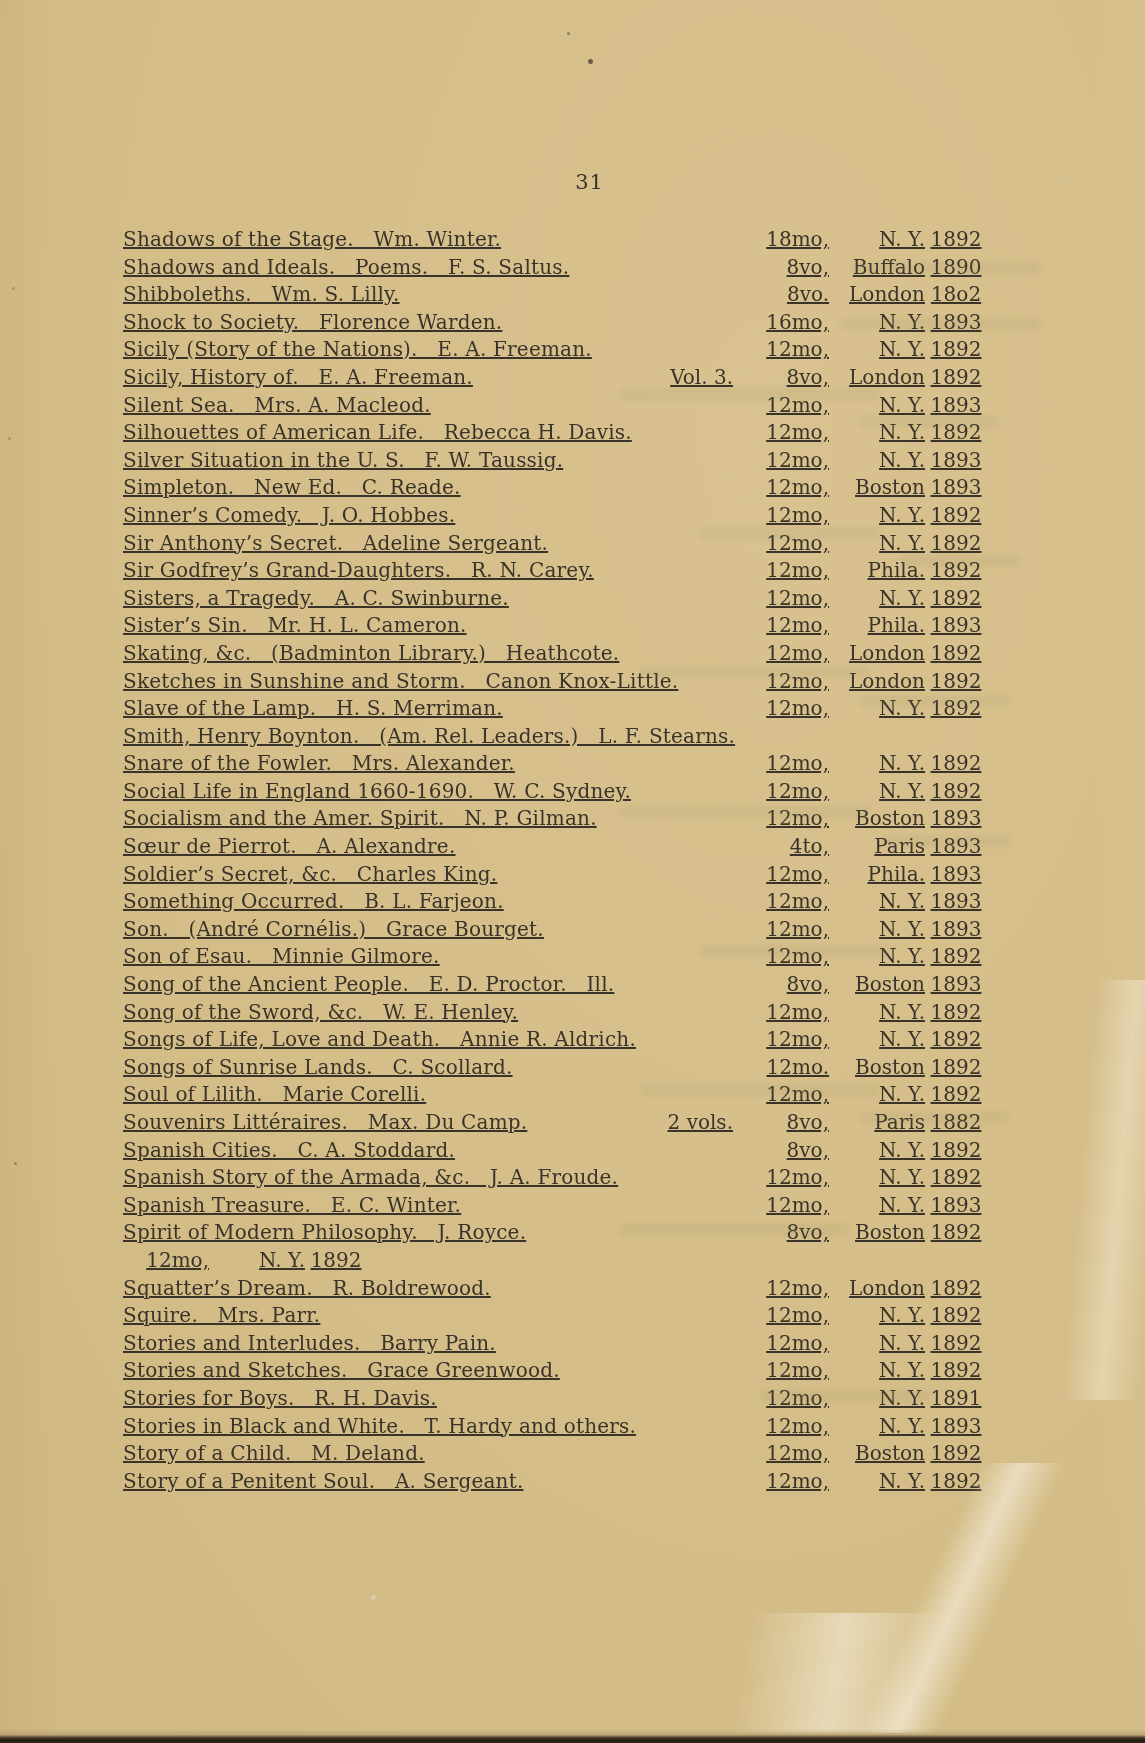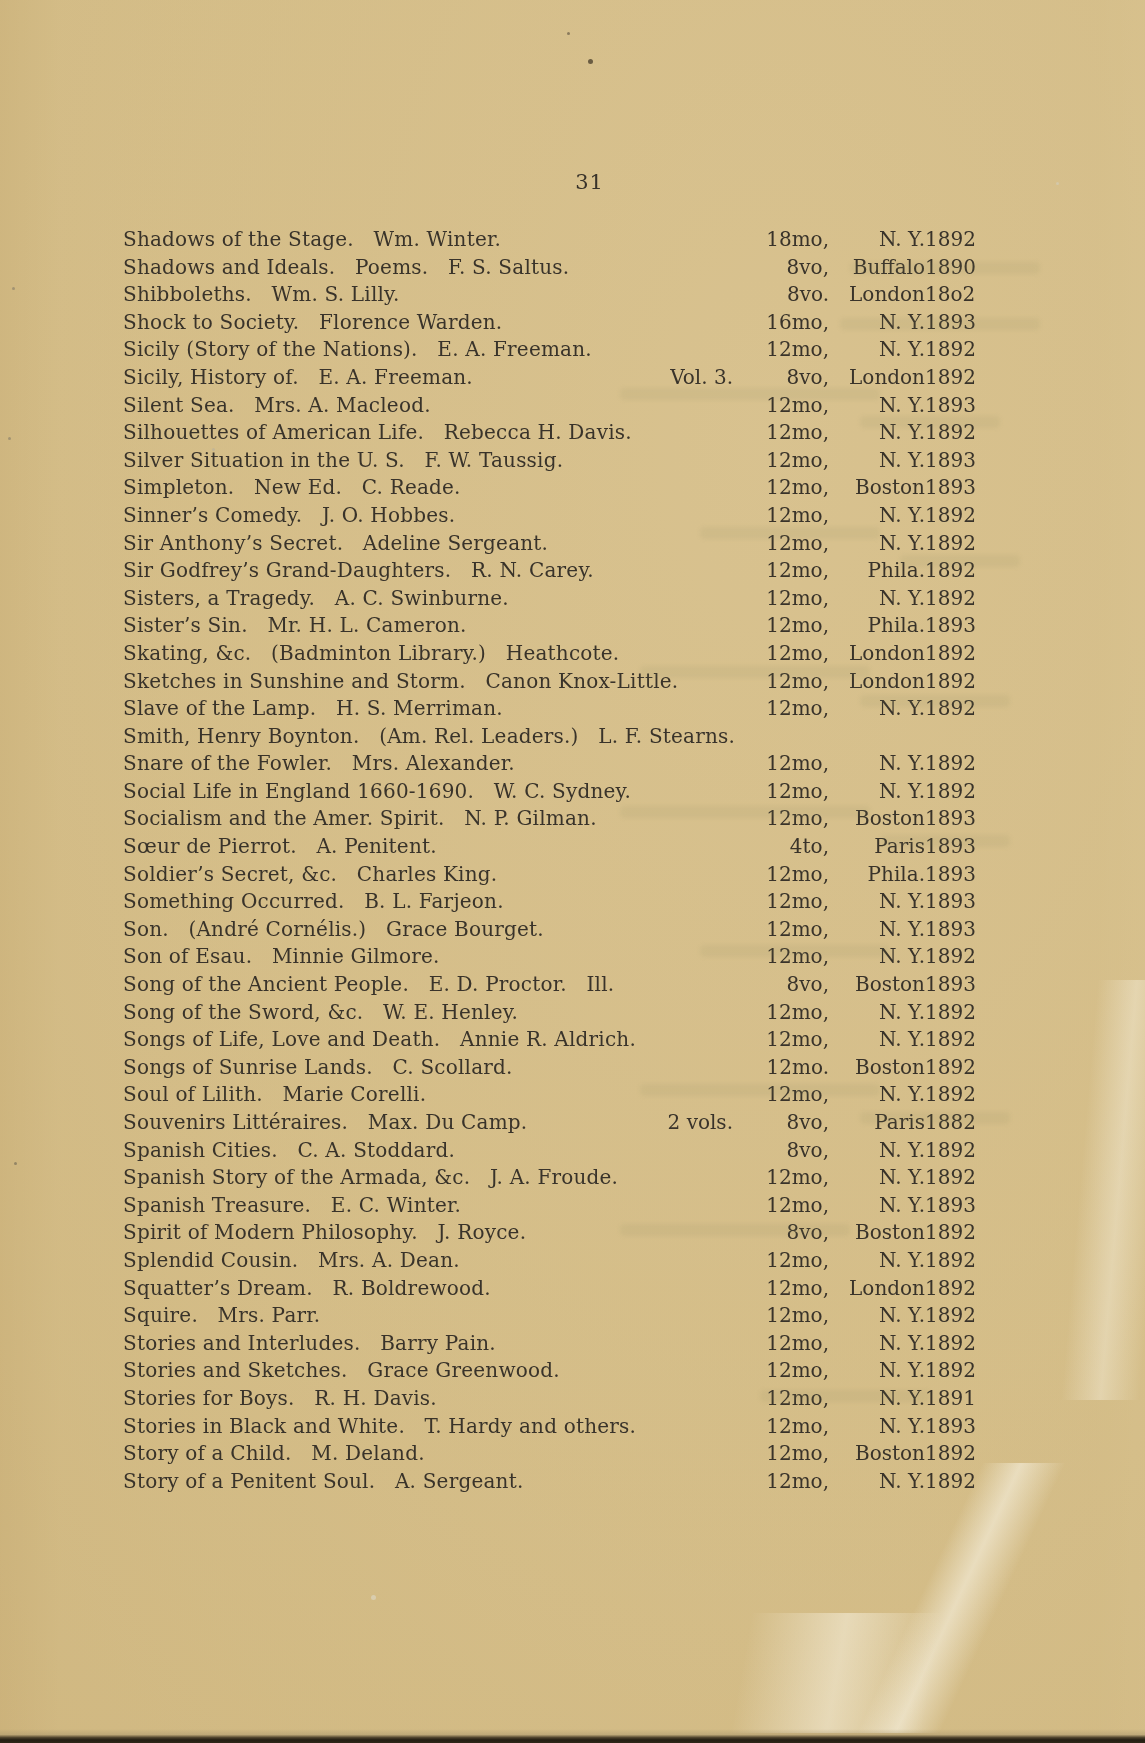--- a/index.html
+++ b/index.html
@@ -19,28 +19,28 @@
   .page-number{
     position:absolute;top:170px;left:0;width:100%;
     text-align:center;font-size:21px;letter-spacing:1px;
   }
   .catalog{
     position:absolute;left:123px;top:226px;width:864px;
   }
   .row{
     display:flex;align-items:baseline;
     height:27.6px;line-height:27.6px;
-    font-size:20px;white-space:pre;
+    font-size:20px;white-space:pre;text-decoration:underline;
   }
   .left{flex:1;overflow:hidden;letter-spacing:0.2px;}
   .pre{text-align:left;margin-right:10px;}
   .pre:empty{display:none;margin:0;}
   .fmt{width:86px;text-align:right;flex:none;}
   .place{width:96px;text-align:right;flex:none;}
-  .year{width:62px;text-align:left;flex:none;}
+  .year{width:62px;text-align:center;flex:none;}
   .bottom-edge{
     position:absolute;left:0;right:0;bottom:0;height:14px;
     background:linear-gradient(to bottom,
       rgba(150,130,90,0) 0%, rgba(166,147,106,0.45) 40%,
       #4a3f2a 62%, #241e12 78%, #2e2718 100%);
   }
   .crease{position:absolute;pointer-events:none;}
   .crease.c1{right:0;bottom:10px;width:430px;height:270px;
     background:linear-gradient(115deg, rgba(255,255,255,0) 42%, rgba(255,253,244,0.5) 49%, rgba(255,255,255,0) 57%);}
   .crease.c2{right:0;bottom:10px;width:620px;height:120px;
@@ -222,21 +222,21 @@
       <span class="year">1892</span>
     </div>
       <div class="row">
       <span class="left">Socialism and the Amer. Spirit.   N. P. Gilman.</span>
       
       <span class="fmt">12mo,</span>
       <span class="place">Boston</span>
       <span class="year">1893</span>
     </div>
       <div class="row">
-      <span class="left">Sœur de Pierrot.   A. Penitent.</span>
+      <span class="left">Sœur de Pierrot.   A. Alexandre.</span>
       
       <span class="fmt">4to,</span>
       <span class="place">Paris</span>
       <span class="year">1893</span>
     </div>
       <div class="row">
       <span class="left">Soldier’s Secret, &amp;c.   Charles King.</span>
       
       <span class="fmt">12mo,</span>
       <span class="place">Phila.</span>
@@ -327,21 +327,20 @@
       <span class="year">1893</span>
     </div>
       <div class="row">
       <span class="left">Spirit of Modern Philosophy.   J. Royce.</span>
       
       <span class="fmt">8vo,</span>
       <span class="place">Boston</span>
       <span class="year">1892</span>
     </div>
       <div class="row">
-      <span class="left">Splendid Cousin.   Mrs. A. Dean.</span>
       
       <span class="fmt">12mo,</span>
       <span class="place">N. Y.</span>
       <span class="year">1892</span>
     </div>
       <div class="row">
       <span class="left">Squatter’s Dream.   R. Boldrewood.</span>
       
       <span class="fmt">12mo,</span>
       <span class="place">London</span>

